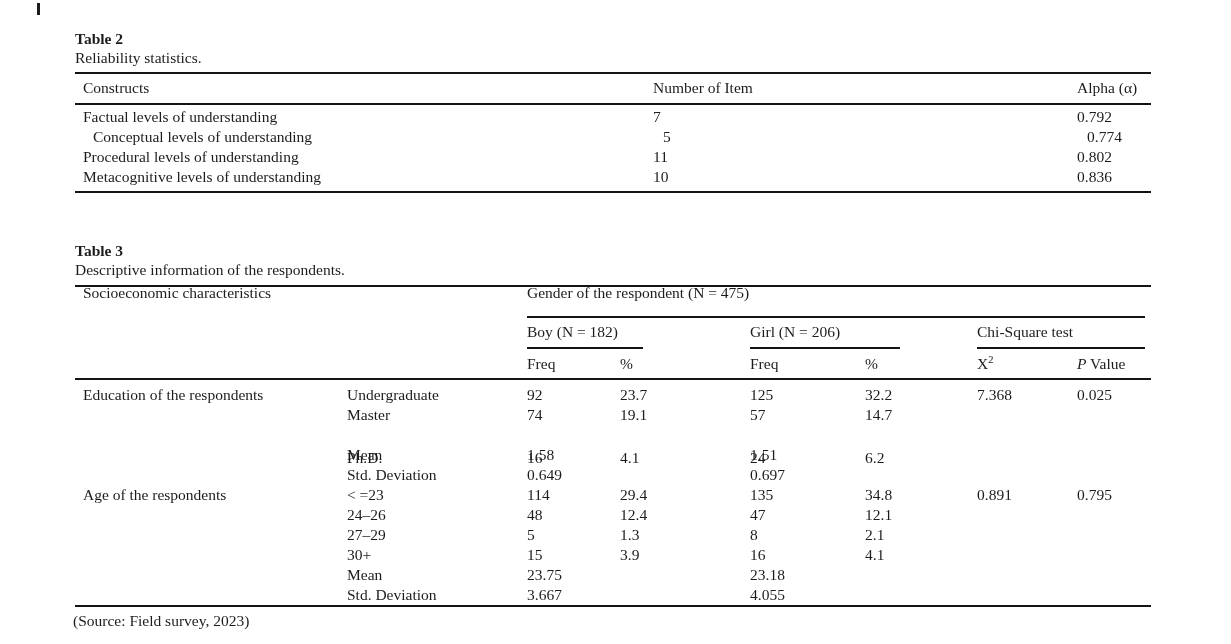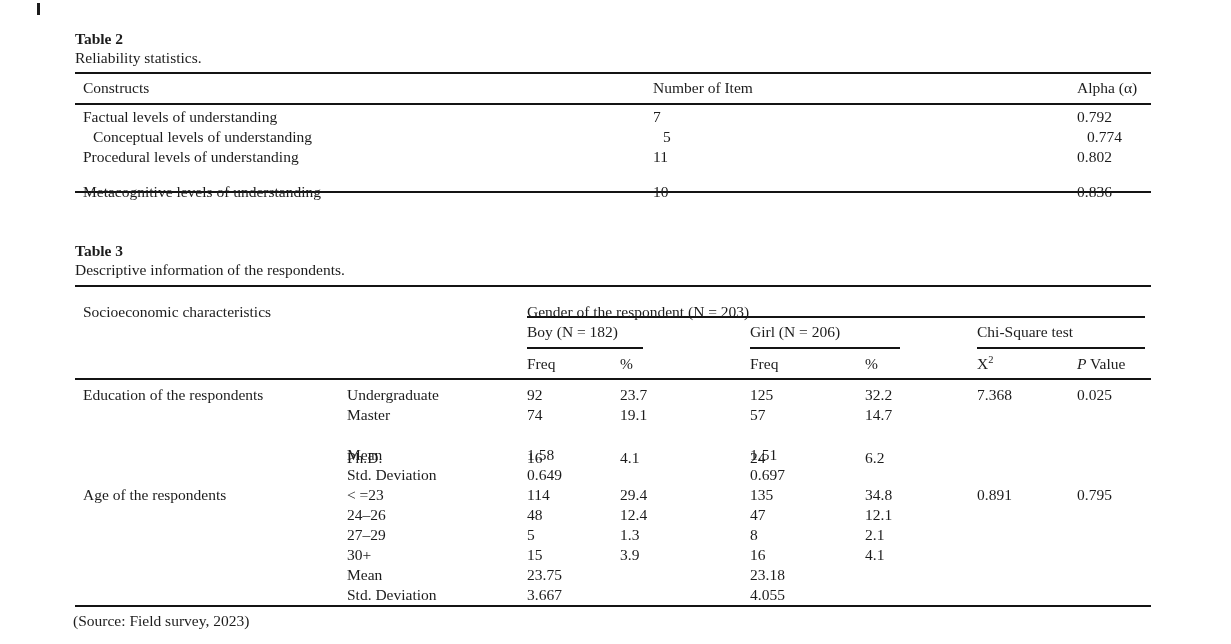--- a/index.html
+++ b/index.html
@@ -53,40 +53,40 @@
 <div class="trow" style="top:127px;margin-left:10px;">
   <span class="cell a1">Conceptual levels of understanding</span>
   <span class="cell a2">5</span>
   <span class="cell a3">0.774</span>
 </div>
 <div class="trow" style="top:147px;">
   <span class="cell a1">Procedural levels of understanding</span>
   <span class="cell a2">11</span>
   <span class="cell a3">0.802</span>
 </div>
-<div class="trow" style="top:182px;text-align:center;">
+<div class="trow" style="top:167px;text-align:center;">
   <span class="cell a1">Metacognitive levels of understanding</span>
   <span class="cell a2">10</span>
   <span class="cell a3">0.836</span>
 </div>
 
 <div class="abs title" style="left:75px; top:242px;">Table 3</div>
 <div class="abs caption" style="left:75px; top:261px;">Descriptive information of the respondents.</div>
 
 <div class="rule" style="top:285px;"></div>
 <div class="cmid" style="left:527px; top:316px; width:618px;"></div>
 <div class="cmid" style="left:527px; top:347px; width:116px;"></div>
 <div class="cmid" style="left:750px; top:347px; width:150px;"></div>
 <div class="cmid" style="left:977px; top:347px; width:168px;"></div>
 <div class="rule" style="top:378px;"></div>
 <div class="rule" style="top:605px;"></div>
 
-<div class="trow hrow" style="top:303px;">
+<div class="trow hrow" style="top:284px;">
   <span class="cell c1">Socioeconomic characteristics</span>
-  <span class="cell c3">Gender of the respondent (N = 203)</span>
+  <span class="cell c3">Gender of the respondent (N = 475)</span>
 </div>
 <div class="trow hrow" style="top:323px;padding-left:31px;">
   <span class="cell c3">Boy (N = 182)</span>
   <span class="cell c5">Girl (N = 206)</span>
   <span class="cell c7">Chi-Square test</span>
 </div>
 <div class="trow hrow" style="top:355px;">
   <span class="cell c3">Freq</span>
   <span class="cell c4">%</span>
   <span class="cell c5">Freq</span>

